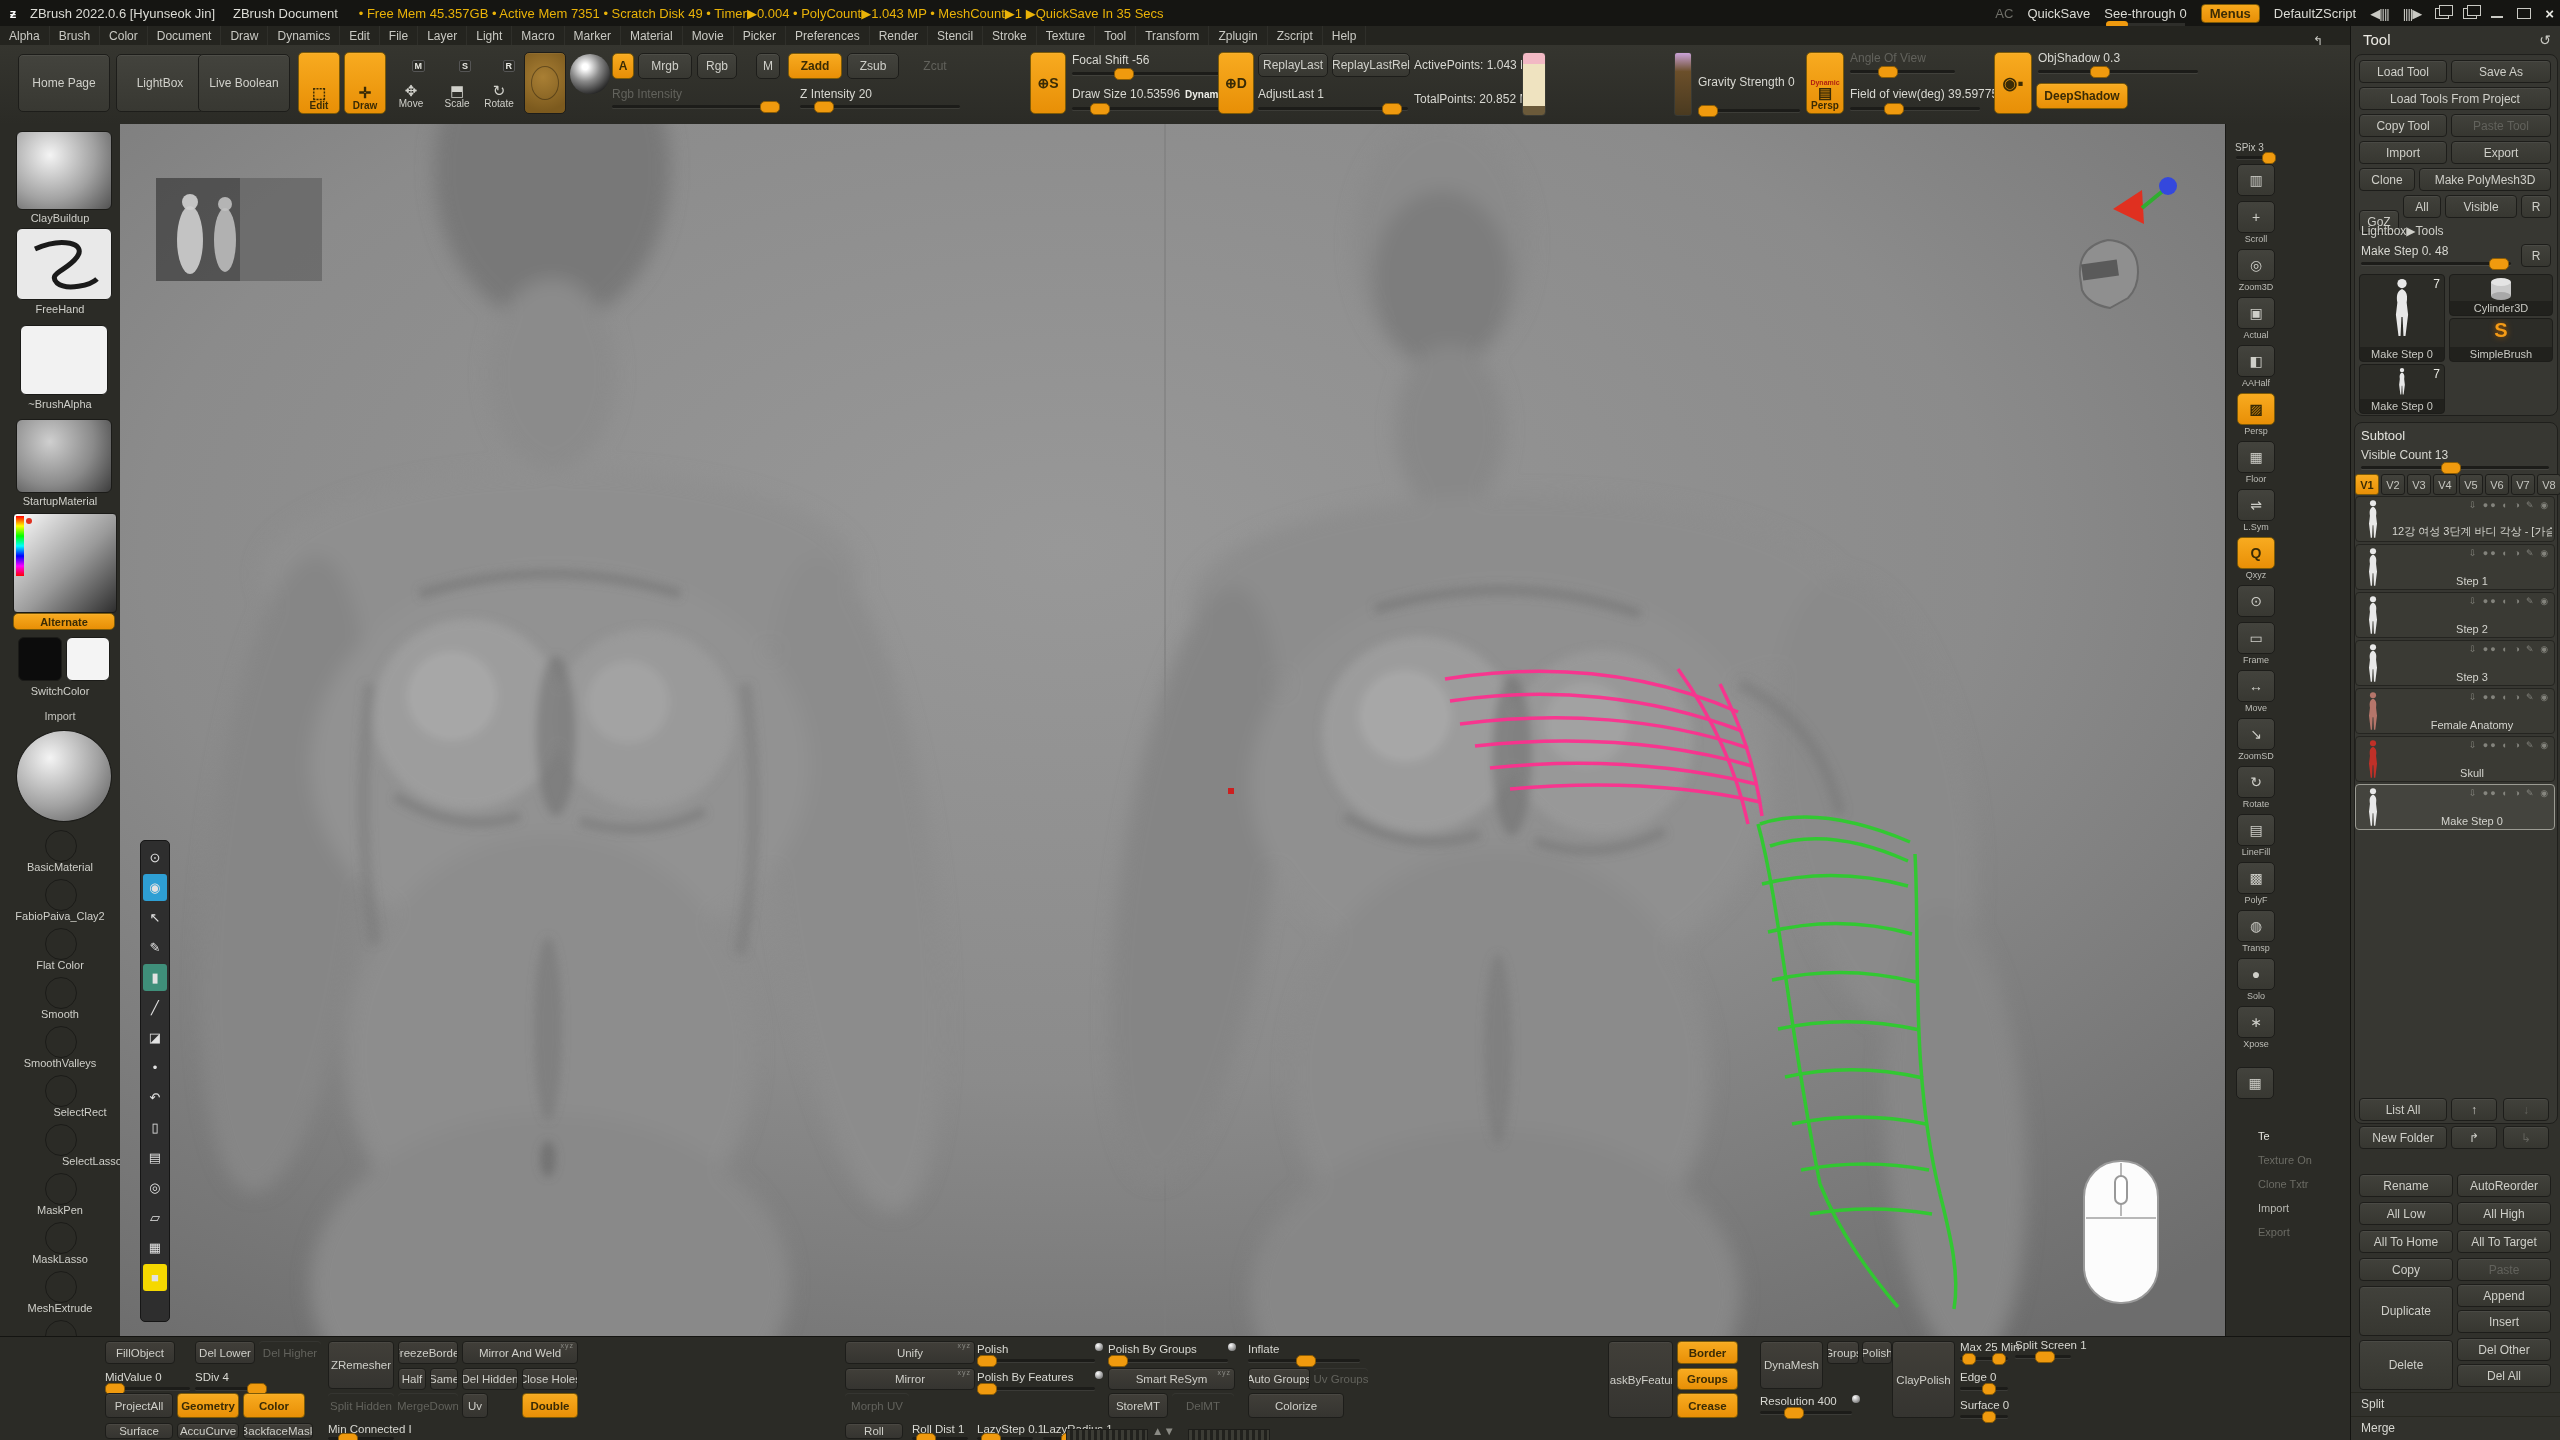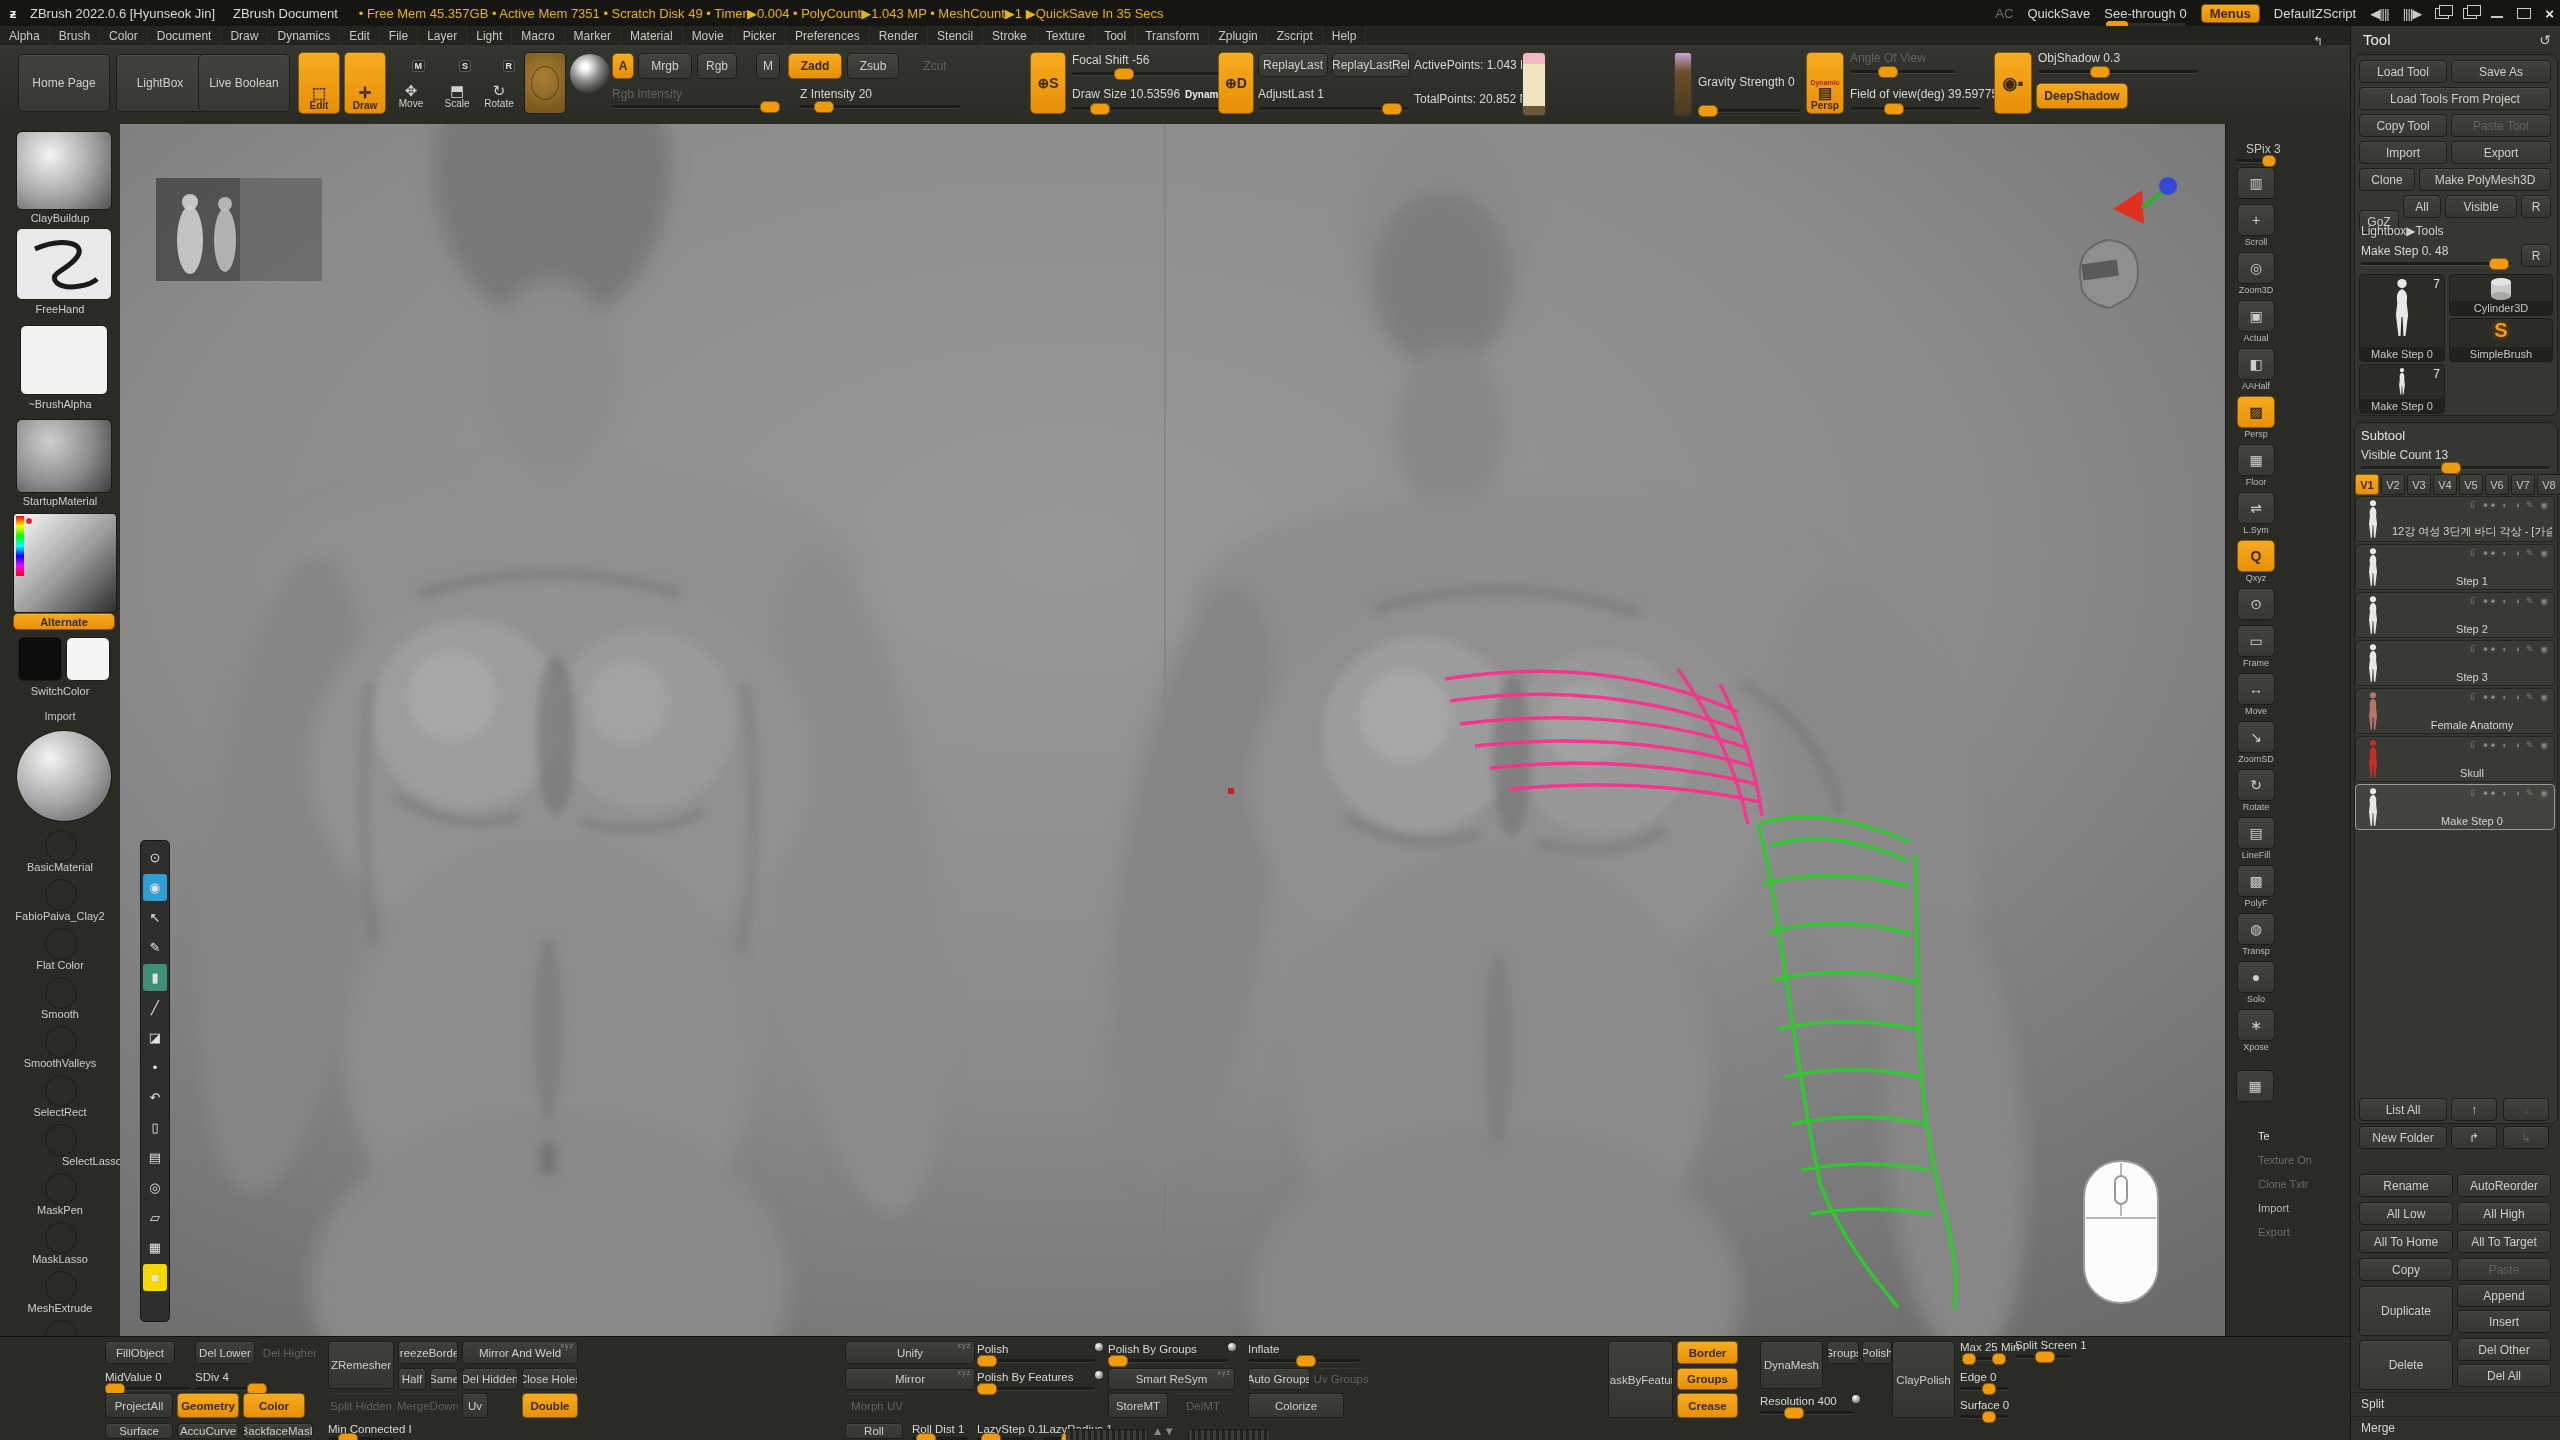--- a/index.html
+++ b/index.html
@@ -367,21 +367,21 @@
           <div class="lbl" style="top: 884px;">Smooth</div>
         </div>
 
         <div>
           <div class="thumb-sm v-sphere-dark" style="top: 902px;"></div>
           <div class="lbl" style="top: 933px;">SmoothValleys</div>
         </div>
 
         <div>
           <div class="thumb-sm v-sphere-dark" style="top: 951px;"></div>
-          <div class="lbl" style="top: 982px;">SelectRect</div>
+          <div class="lbl" style="top: 982px; margin-left: 20px;">SelectRect</div>
         </div>
 
         <div>
           <div class="thumb-sm v-sphere-dark" style="top: 1000px;"></div>
           <div class="lbl" style="top: 1031px; margin-left: 32px;">SelectLasso</div>
         </div>
 
         <div>
           <div class="thumb-sm v-sphere-dark" style="top: 1049px;"></div>
           <div class="lbl" style="top: 1080px;">MaskPen</div>
@@ -563,21 +563,21 @@
 
       <span class="anno-ic">▱</span>
 
       <span class="anno-ic">▦</span>
 
       <span class="anno-ic" style="background: rgb(245, 216, 0);">■</span>
     </div>
 
   <div class="rightshelf">
     <div style="height:18px"></div>
-    <div style="font-size:12px;color:#c6c6c0;margin-left:20px">SPix  3</div>
+    <div style="font-size:10px;color:#c6c6c0;margin-left:9px">SPix  3</div>
     <div class="track" style="position:relative;left:10px;top:3px;width:40px;margin-bottom:8px">
         <span class="pill" style="left:26px;width:12px"></span>
       </div>
     <div>
 
         <div class="rs-item">
           <div class="rs-ic">
             <span>▥</span>
           </div>
           <div class="rs-lb"></div>

